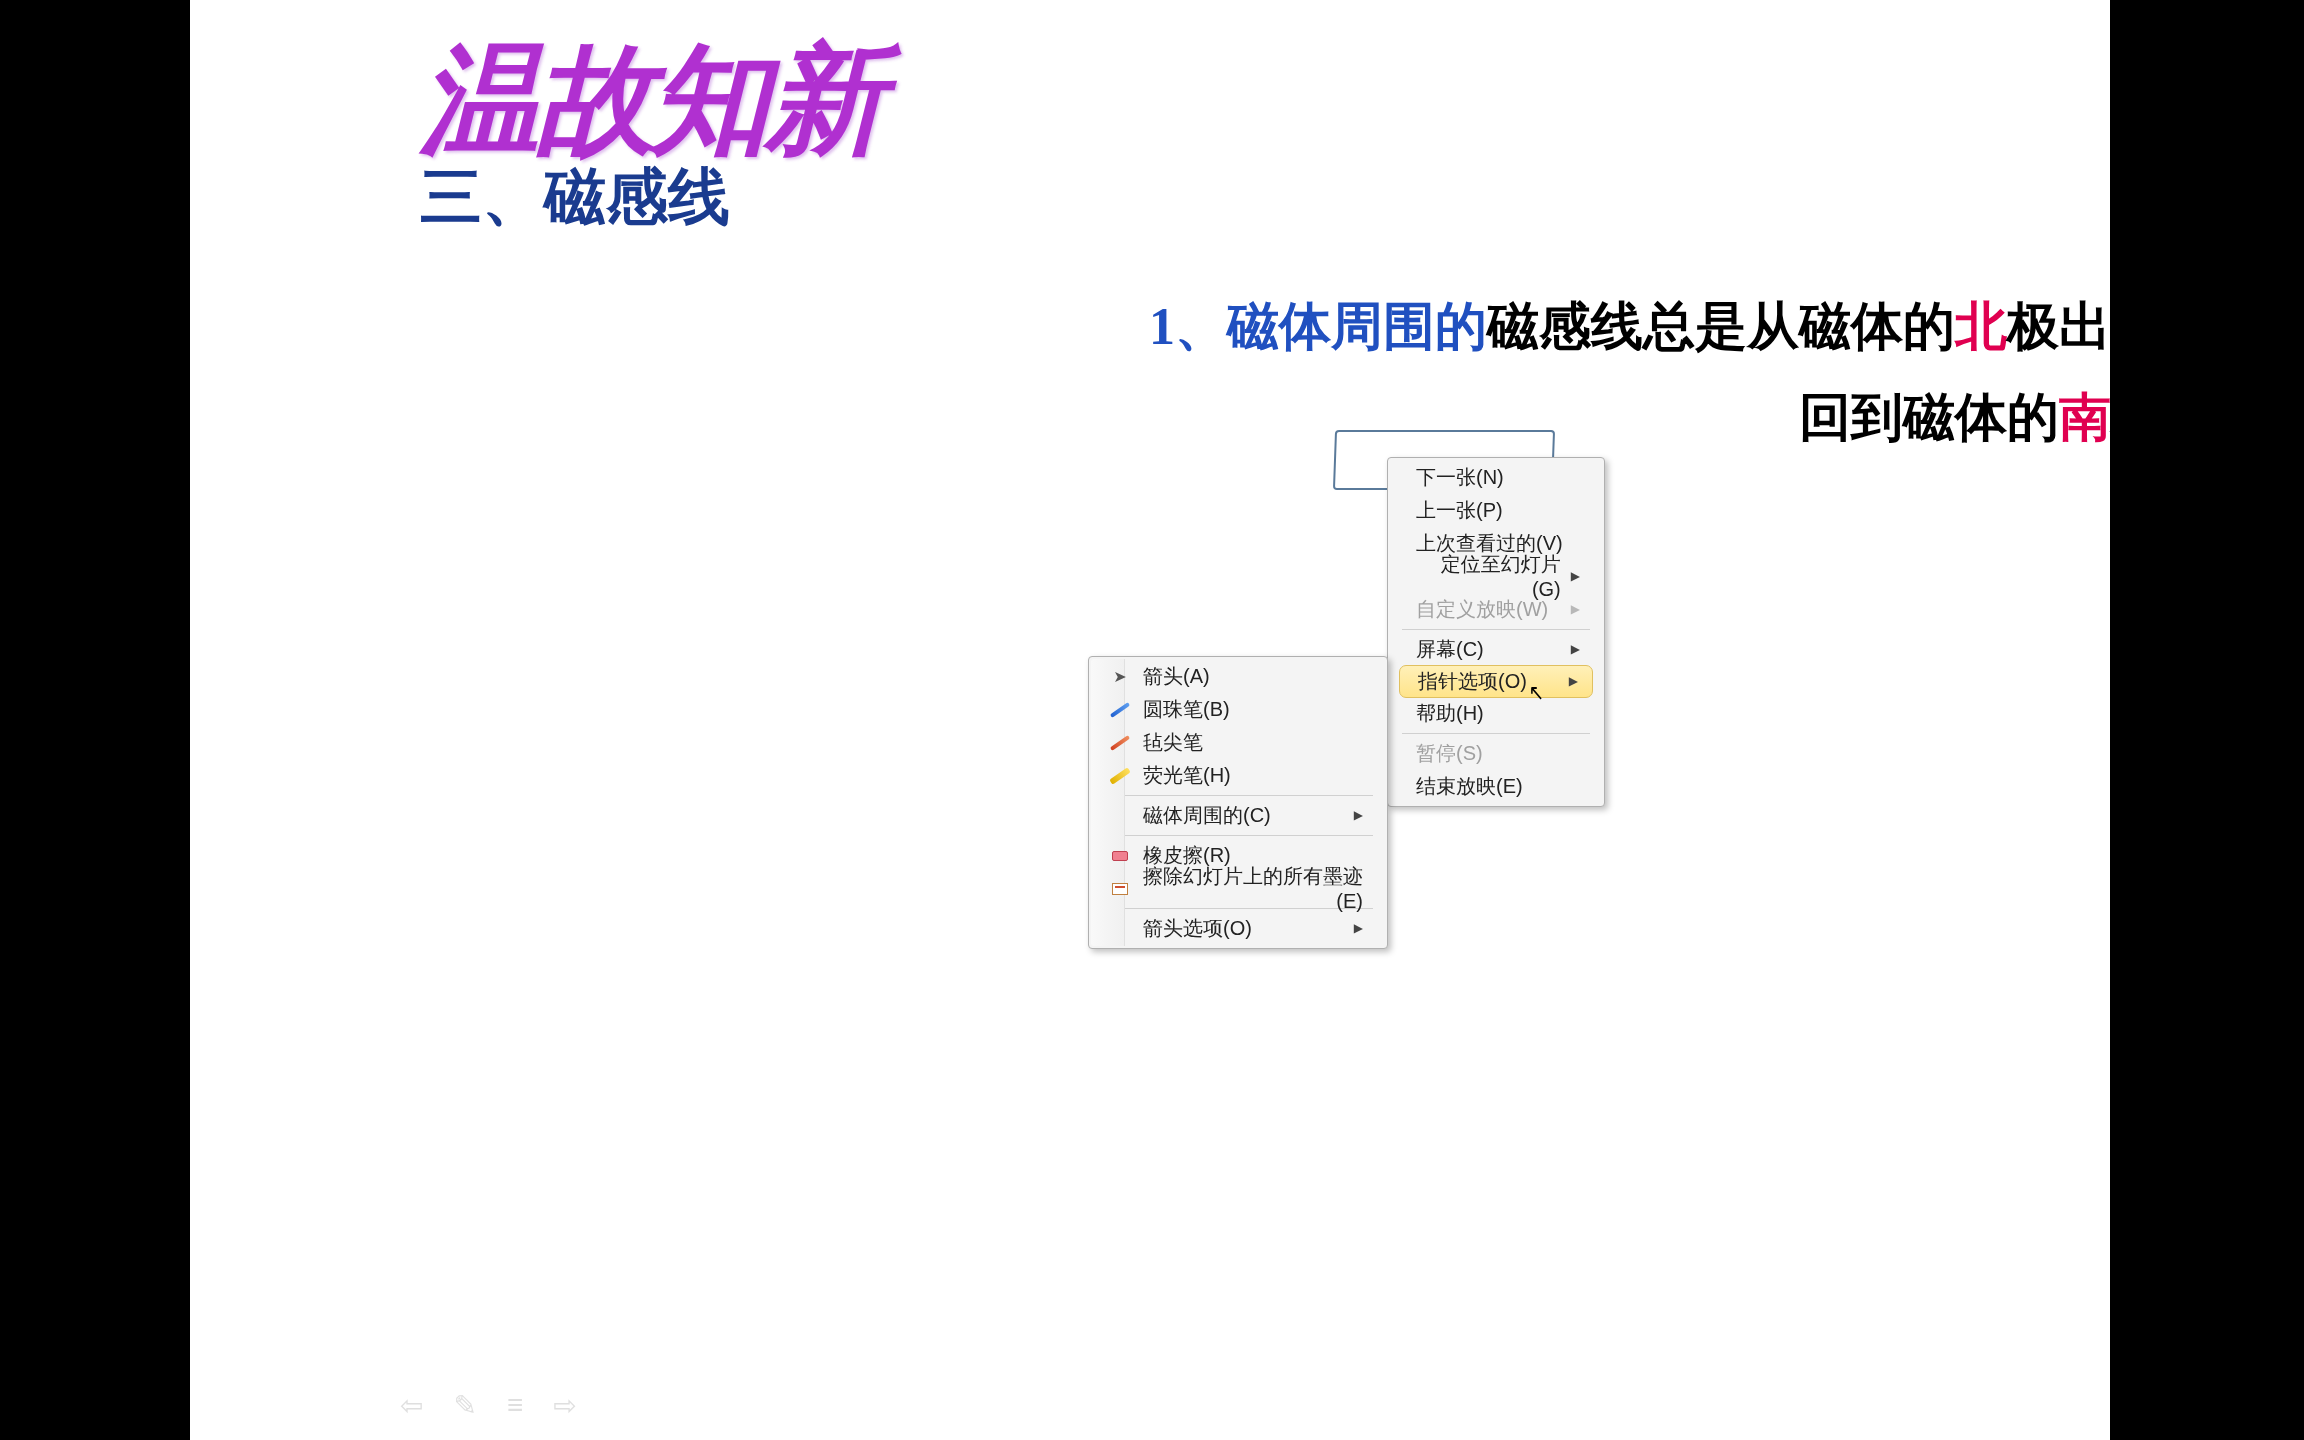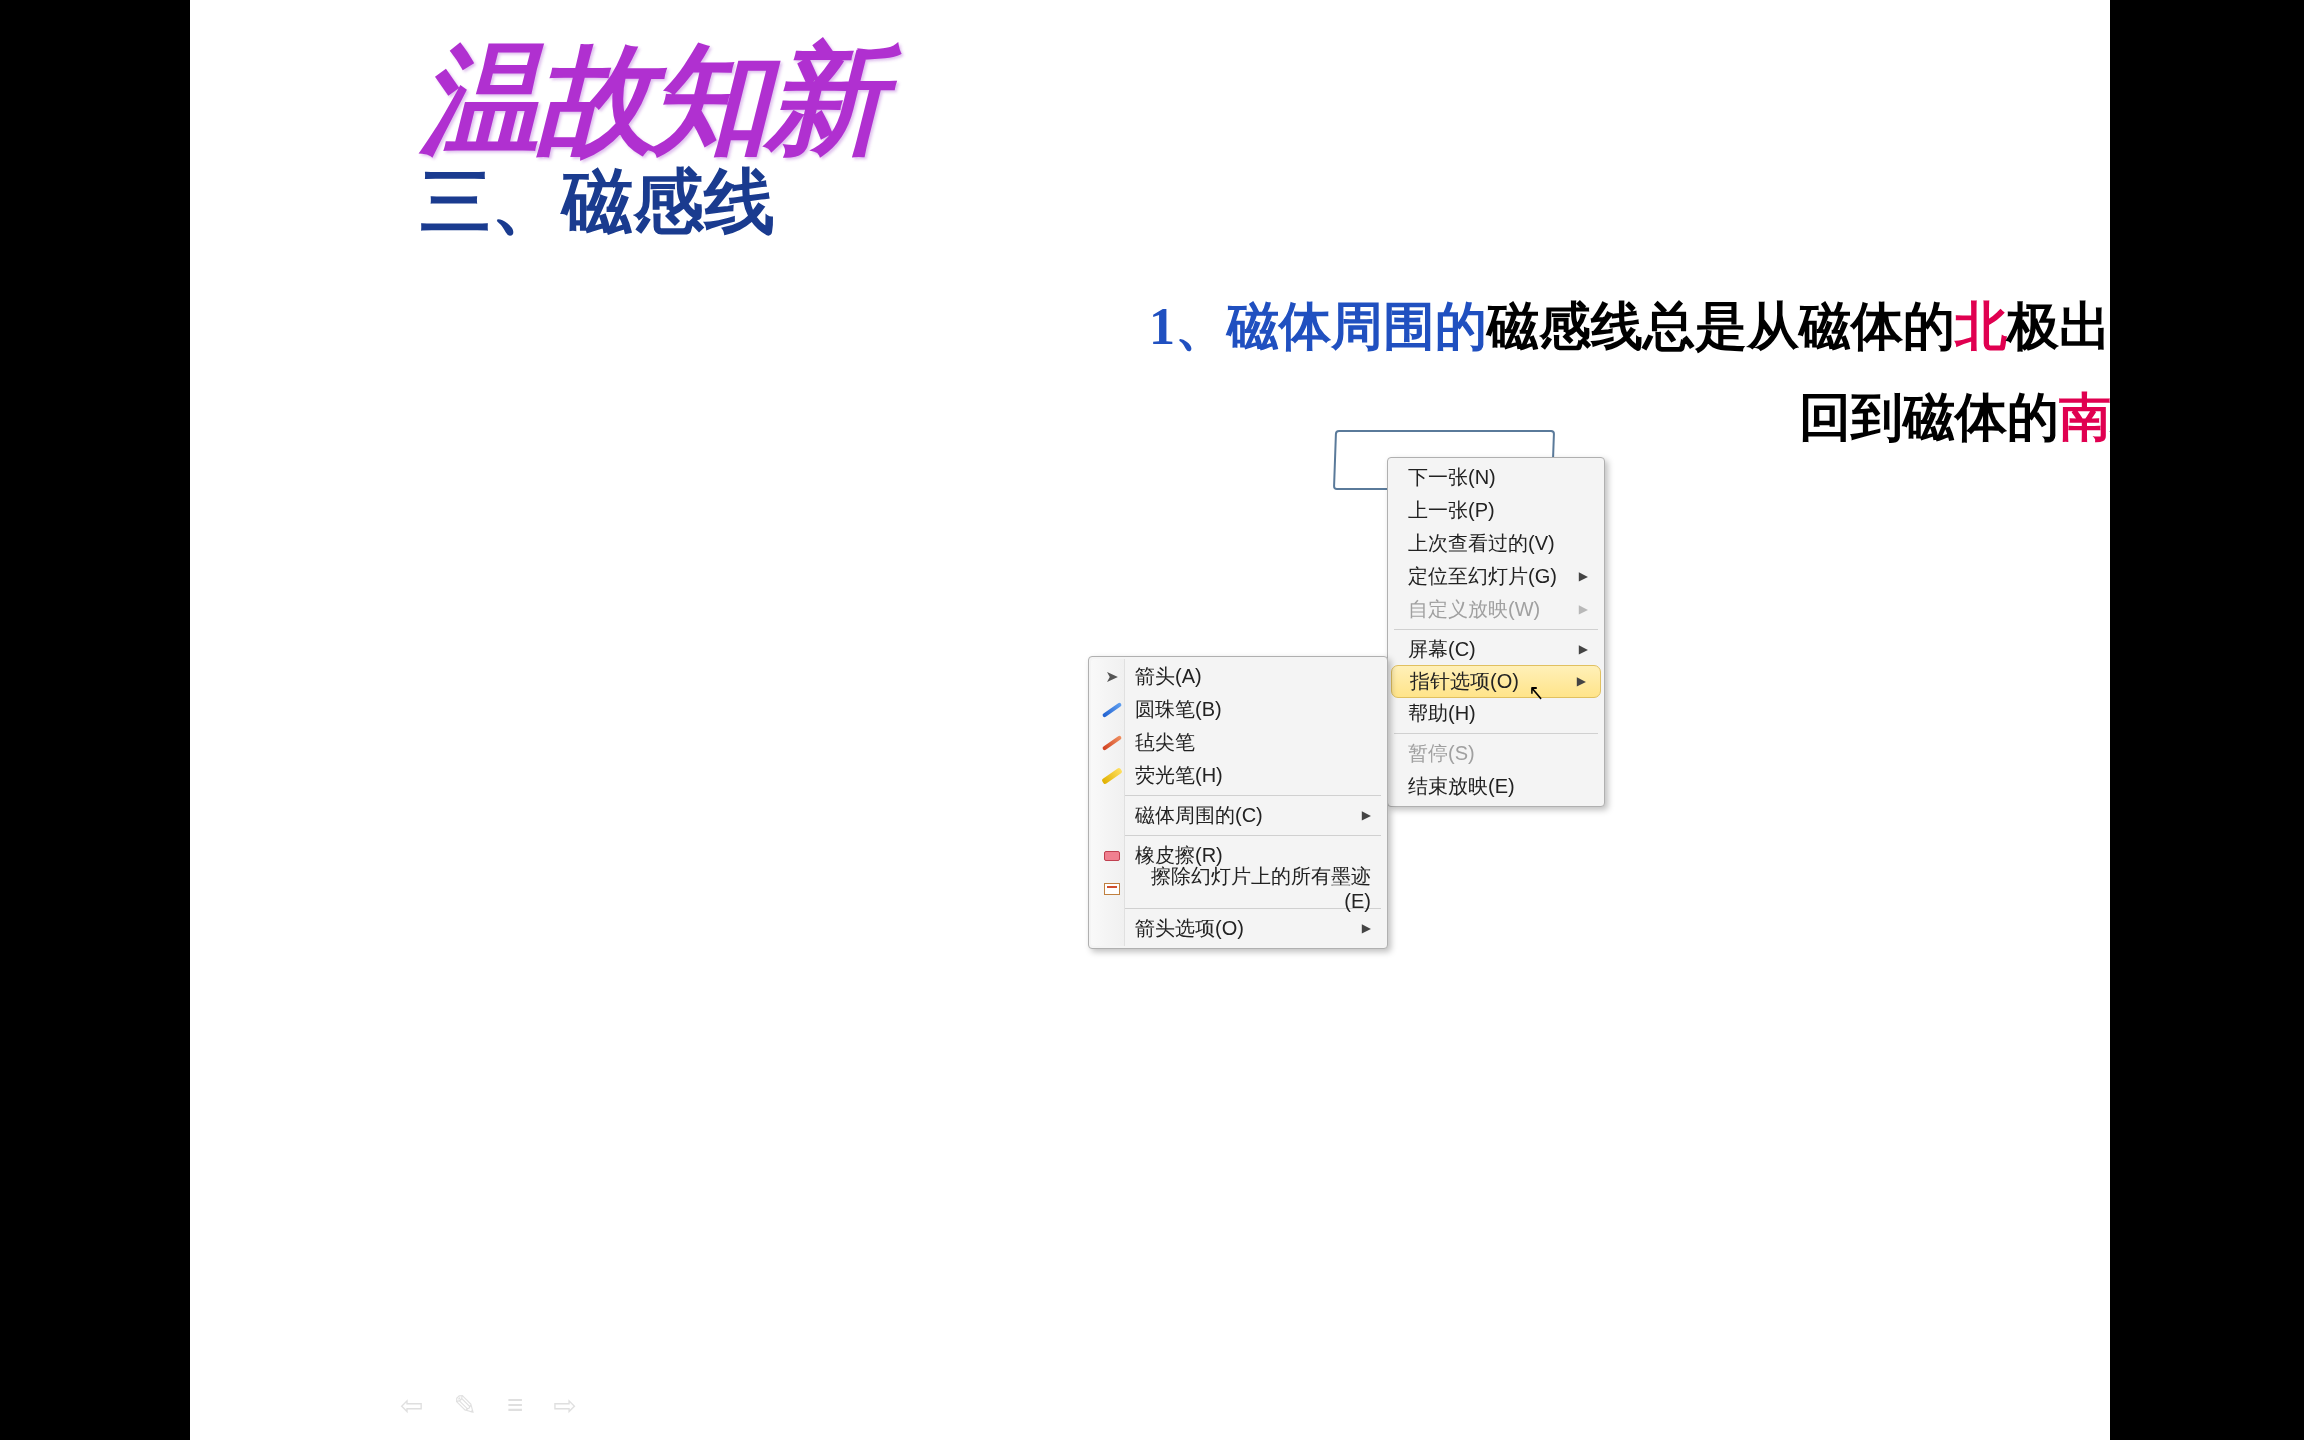--- a/index.html
+++ b/index.html
@@ -30,21 +30,21 @@
       color: #b030d0;
       font-style: italic;
       letter-spacing: -5px;
       text-shadow: 2px 2px 3px rgba(150,50,200,0.3);
     }
     .section-title {
       position: absolute;
       left: 230px;
       top: 155px;
       font-family: "SimSun", serif;
-      font-size: 71px;
+      font-size: 62px;
       font-weight: bold;
       color: #1a3b8f;
     }
     .body-text {
       position: absolute;
       left: 265px;
       top: 285px;
       width: 1760px;
       font-family: "SimSun", serif;
       font-size: 52px;
@@ -68,21 +68,21 @@
       background: transparent;
     }
 
     
     .ctx-menu {
       position: absolute;
       background: #f4f4f4;
       border: 1px solid #b0b0b0;
       border-radius: 4px;
       box-shadow: 3px 3px 6px rgba(0,0,0,0.25);
-      padding: 3px 2px;
+      padding: 3px 10px;
       font-family: "Microsoft YaHei", "SimSun", sans-serif;
       font-size: 20px;
     }
     .ctx-primary {
       left: 1197px;
       top: 457px;
       width: 218px;
     }
     .ctx-item {
       padding: 4px 14px 4px 18px;

